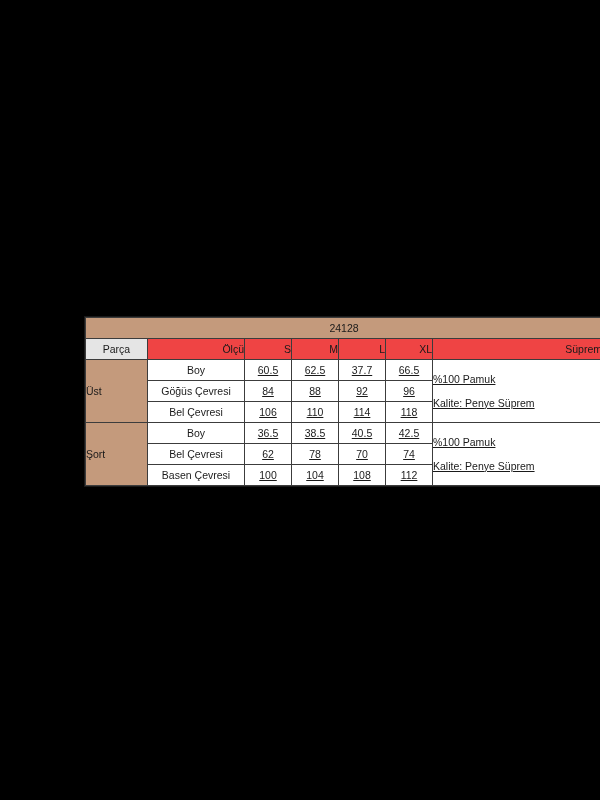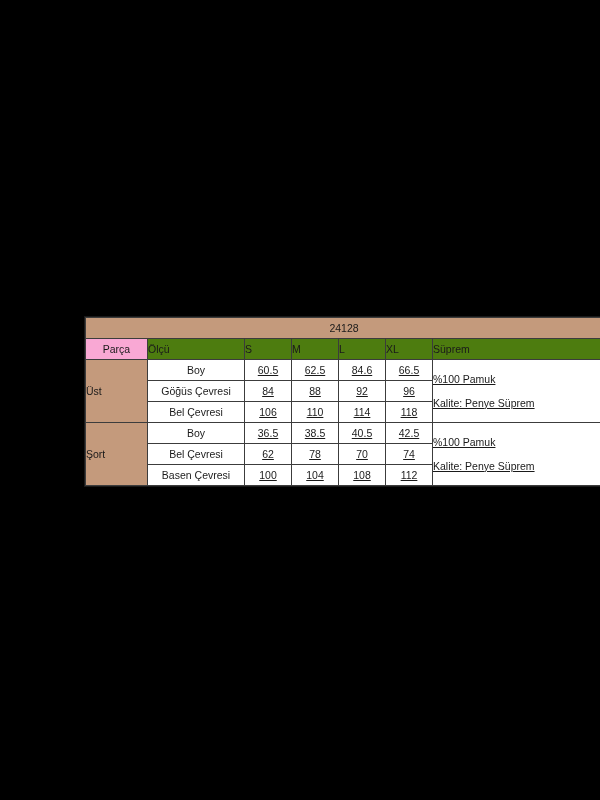--- a/index.html
+++ b/index.html
@@ -46,29 +46,29 @@
     vertical-align: middle;
   }
   .title-cell {
     background: #c49a7c;
     text-align: center;
     font-weight: bold;
     font-size: 10.5px;
     height: 19px;
   }
   .hdr {
-    background: #f9a8d4;
+    background: #e5e5e5;
     text-align: center;
     font-weight: bold;
     font-size: 10.5px;
     height: 20px;
   }
   .hdr-white {
-    background: #4d7c0f;
-    text-align: left;
+    background: #ef4444;
+    text-align: right;
     font-weight: bold;
     font-size: 10.5px;
     height: 20px;
   }
   .group-cell {
     background: #c49a7c;
     text-align: left;
     font-weight: bold;
     font-size: 11px;
   }
@@ -128,21 +128,21 @@
           <td class="hdr-white">L</td>
           <td class="hdr-white">XL</td>
           <td class="hdr-white">Süprem</td>
         </tr>
 
         <tr>
           <td class="group-cell" rowspan="3">Üst</td>
           <td class="label-cell">Boy</td>
           <td class="num-cell">60.5</td>
           <td class="num-cell">62.5</td>
-          <td class="num-cell">84.6</td>
+          <td class="num-cell">37.7</td>
           <td class="num-cell">66.5</td>
           <td class="fabric-cell" rowspan="3">
             <span class="line">%100 Pamuk</span>
             <span class="line spacer"></span>
             <span class="line">Kalite: Penye Süprem</span>
           </td>
         </tr>
         <tr>
           <td class="label-cell">Göğüs Çevresi</td>
           <td class="num-cell">84</td>

